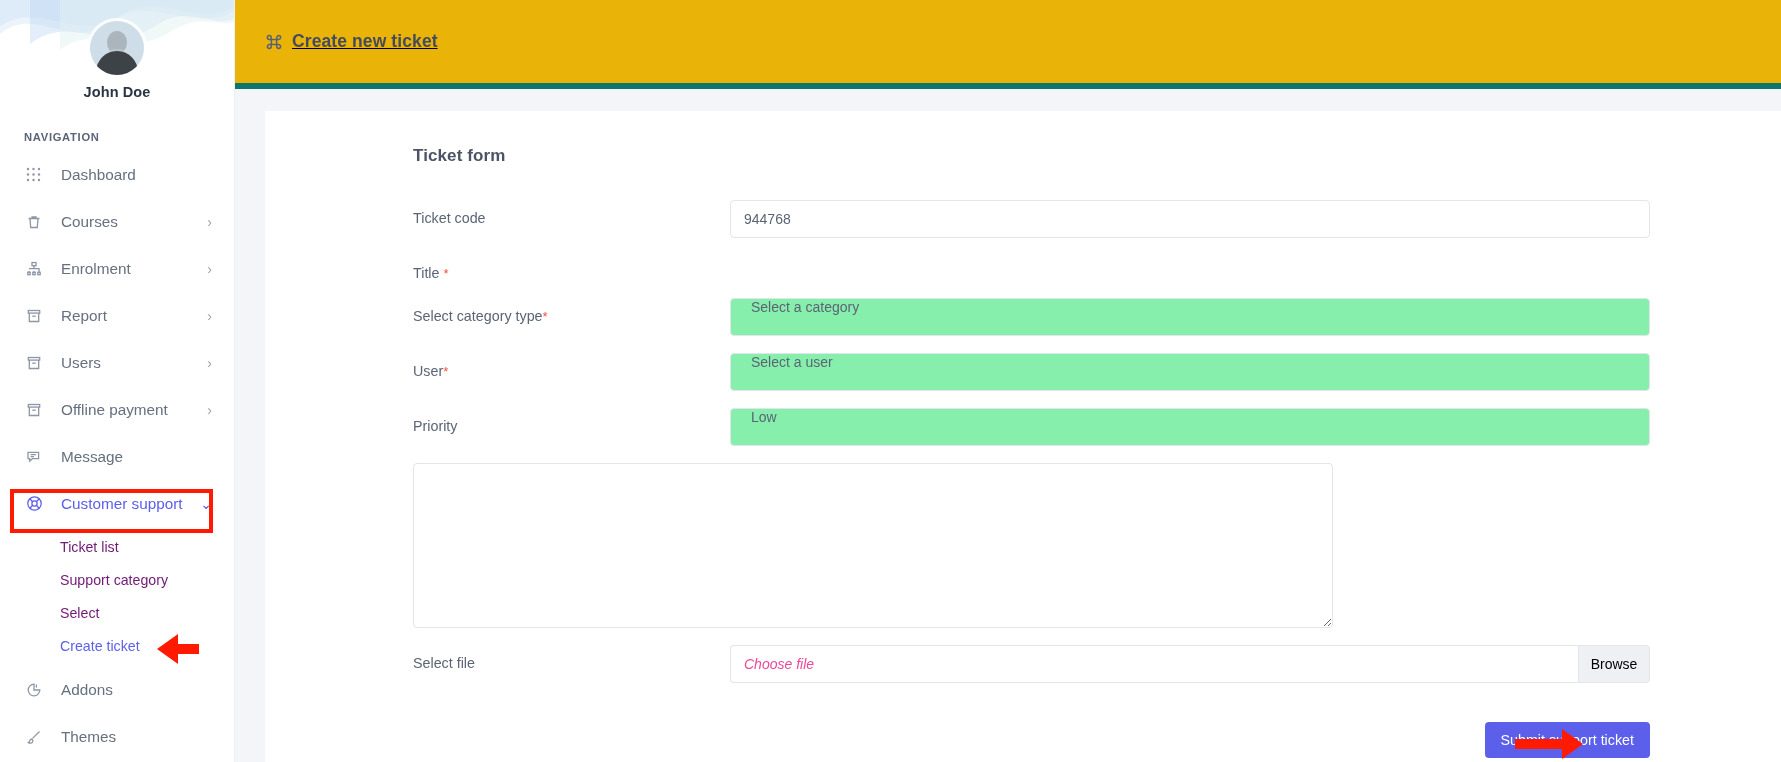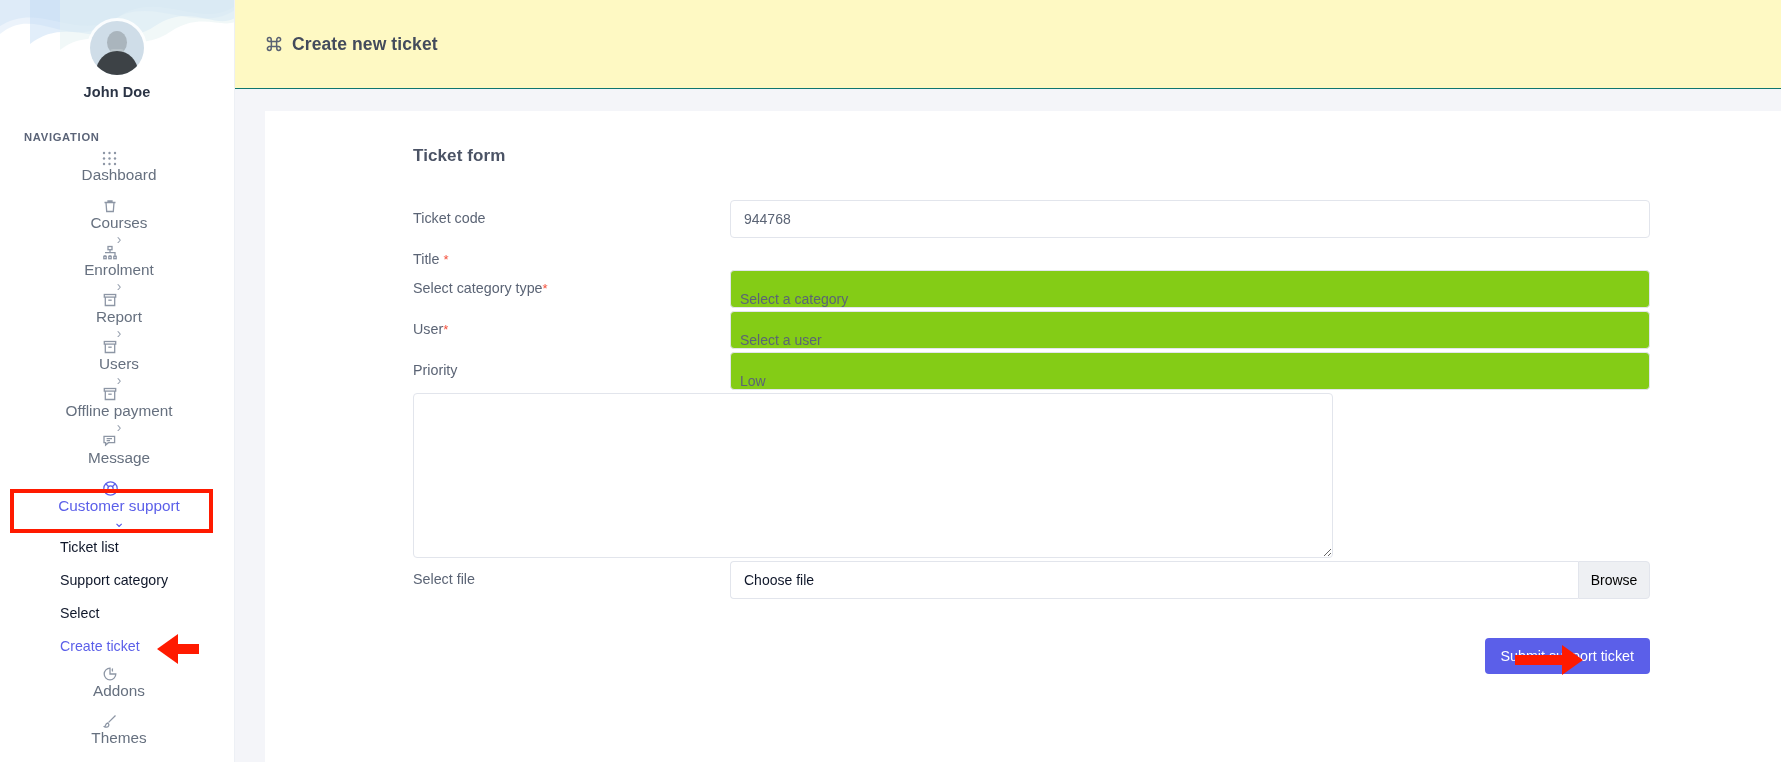--- a/index.html
+++ b/index.html
@@ -50,97 +50,97 @@
     letter-spacing: .1px;
   }
   .navlabel {
     margin: 31px 0 4px 24px; font-size: 11.2px; font-weight: bold;
     letter-spacing: .7px; color: #5b6478;
   }
   .nav { padding-top: 4px; }
   .nav-item {
     display: flex; align-items: center;
     height: 47px; padding: 0 22px 0 26px;
-    color: #66707f; font-size: 15.3px; cursor: pointer; position: relative; flex-direction: column;
+    color: #66707f; font-size: 15.3px; cursor: pointer; position: relative;
   }
   .nav-item .ico {
     width: 22px; min-width: 22px; display: flex; align-items: center;
     justify-content: flex-start; color: #8d96a5; margin-right: 13px;
   }
   .nav-item .txt { flex: 1; }
   .nav-item .chev { color: #9aa3b1; font-size: 14px; line-height: 1; }
   .nav-item.active { color: #5b5fe9; }
   .nav-item.active .ico { color: #5b5fe9; }
   .nav-item.active .chev { color: #5b5fe9; }
   .highlight-box {
     position: absolute; left: 10px; top: 489px; width: 203px; height: 44px;
     border: 4px solid #ff1a00; pointer-events: none;
   }
   .subnav { padding: 3px 0 4px 0; }
   .sub-item {
     height: 33px; display: flex; align-items: center;
-    padding-left: 60px; font-size: 14.2px; color: #0f172a; cursor: pointer;
+    padding-left: 60px; font-size: 14.2px; color: #701a75; cursor: pointer;
   }
   .sub-item.active { color: #5b5fe9; }
 
   
   .arrow { position: absolute; pointer-events: none; }
   .arrow .shaft { position: absolute; background: #ff1a00; }
   .arrow .head2 {
     position: absolute; width: 0; height: 0;
     border-top: 15px solid transparent; border-bottom: 15px solid transparent;
   }
   .arrow-left .head2 { border-right: 21px solid #ff1a00; left: 0; top: 0; }
   .arrow-right .head2 { border-left: 21px solid #ff1a00; right: 0; top: 0; }
 
   
   .main { flex: 1; height: 762px; background: #ffffff; position: relative; overflow: hidden; }
   .topbar {
-    height: 89px; background: #fef9c3; display: flex; align-items: center;
-    padding-left: 30px; border-bottom: 1px solid #0f766e;
+    height: 89px; background: #eab308; display: flex; align-items: center;
+    padding-left: 30px; border-bottom: 6px solid #0f766e; text-decoration: underline;
   }
   .topbar .cmd-icon { color: #5a6273; margin-right: 9px; display: flex; align-items: center; }
   .topbar .ttl { font-size: 17.5px; font-weight: bold; color: #434b5c; letter-spacing: .1px; }
   .content-area { padding: 22px 0 0 0; background: #f4f5f9; height: 673px; }
   .card {
     margin-left: 30px; margin-right: 0;
     background: #ffffff; min-height: 651px; padding: 35px 0 0 0;
   }
   .card-title {
     font-size: 17px; font-weight: bold; color: #4b5365;
     margin: 0 0 34px 148px; letter-spacing: .1px;
   }
-  .frow { display: flex; align-items: flex-start; margin-bottom: 3px; padding-left: 148px; }
+  .frow { display: flex; align-items: flex-start; margin-bottom: 17px; padding-left: 148px; }
   .flabel {
     width: 317px; min-width: 317px; font-size: 14.3px; color: #5b6475;
     padding-top: 10px;
   }
   .req { color: #f4503c; font-size: 13px; }
   .fctl { width: 920px; position: relative; }
   .inp {
     width: 100%; height: 38px; border: 1px solid #e2e5ec; border-radius: 4px;
     padding: 0 13px; font-size: 14px; color: #5b6475;
     font-family: Liberation Sans, sans-serif; background: #fff; outline: none;
   }
   .inp::placeholder { color: #b7bdc9; }
   .sel {
     width: 100%; height: 38px; border: 1px solid #e2e5ec; border-radius: 4px;
-    padding: 0 9px; font-size: 14px; color: #5b6475;
-    display: flex; align-items: flex-end; background: #84cc16; cursor: pointer;
+    padding: 0 20px; font-size: 14px; color: #5b6475;
+    display: flex; align-items: flex-start; background: #86efac; cursor: pointer;
   }
   .txa {
     width: 100%; height: 165px; border: 1px solid #e2e5ec; border-radius: 4px;
     padding: 10px 13px; font-size: 14px; color: #5b6475;
     font-family: "Liberation Sans", sans-serif; resize: vertical; outline: none; display: block;
   }
   .filewrap { display: flex; width: 100%; height: 38px; }
   .filename {
     flex: 1; border: 1px solid #e2e5ec; border-right: none;
     border-radius: 4px 0 0 4px; display: flex; align-items: center;
-    padding: 0 13px; font-size: 14px; color: #0f172a; background: #fff;
+    padding: 0 13px; font-size: 14px; color: #ec4899; background: #fff; font-style: italic;
   }
   .browse {
     width: 72px; border: 1px solid #e2e5ec; border-radius: 0 4px 4px 0;
     background: #eef0f3; display: flex; align-items: center;
     justify-content: center; font-size: 14px; color: #000000; cursor: pointer;
   }
   .submit-row { padding-left: 148px; margin-top: 39px; position: relative; }
   .submit-inner { width: 1237px; display: flex; justify-content: flex-end; }
   .btn-submit {
     background: #5b5fe9; color: #fff; border: none; border-radius: 4px;

